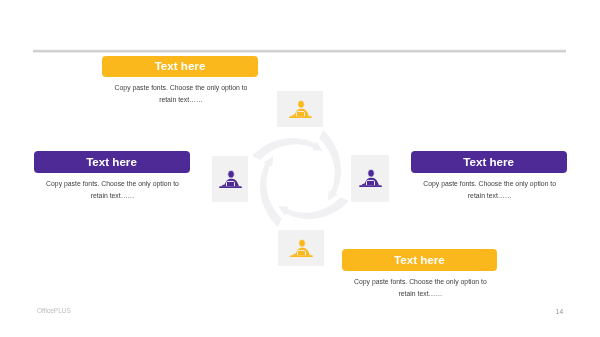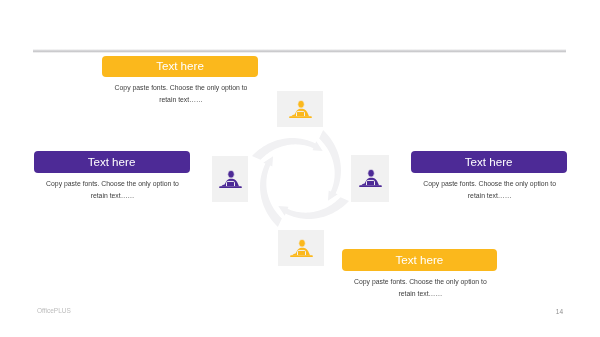--- a/index.html
+++ b/index.html
@@ -5,21 +5,21 @@
 <style>
   html,body{margin:0;padding:0;}
   body{width:600px;height:337px;background:#fff;overflow:hidden;
        font-family:"Liberation Sans",sans-serif;-webkit-font-smoothing:antialiased;}
   .slide{position:relative;width:600px;height:337px;background:#fff;}
 
   .divider{position:absolute;left:33px;top:49.4px;width:533px;height:3.2px;
            background:linear-gradient(to bottom,rgba(200,200,202,0) 0%,rgba(199,199,202,.8) 42%,rgba(199,199,202,1) 60%,rgba(200,200,202,0) 100%);}
 
   .pill{position:absolute;border-radius:4px;display:flex;align-items:center;justify-content:center;padding-bottom:1px;box-sizing:border-box;
-        color:#fff;font-size:11.6px;font-weight:400;letter-spacing:0;}
+        color:#fff;font-size:11.6px;font-weight:700;letter-spacing:0;}
   .pill.orange{background:#fbb81c;}
   .pill.purple{background:#4d2a96;}
 
   .caption{position:absolute;text-align:center;color:#3d3d3d;font-size:6.85px;line-height:12px;white-space:nowrap;}
 
   .iconbox{position:absolute;background:#f1f1f1;display:flex;align-items:center;justify-content:center;}
   .personicon{width:23px;height:19px;display:block;}
   .personicon .laptop{stroke:#f1f1f1;stroke-width:1.0;}
   .personicon .head{stroke:#f1f1f1;stroke-width:.6;}
 

